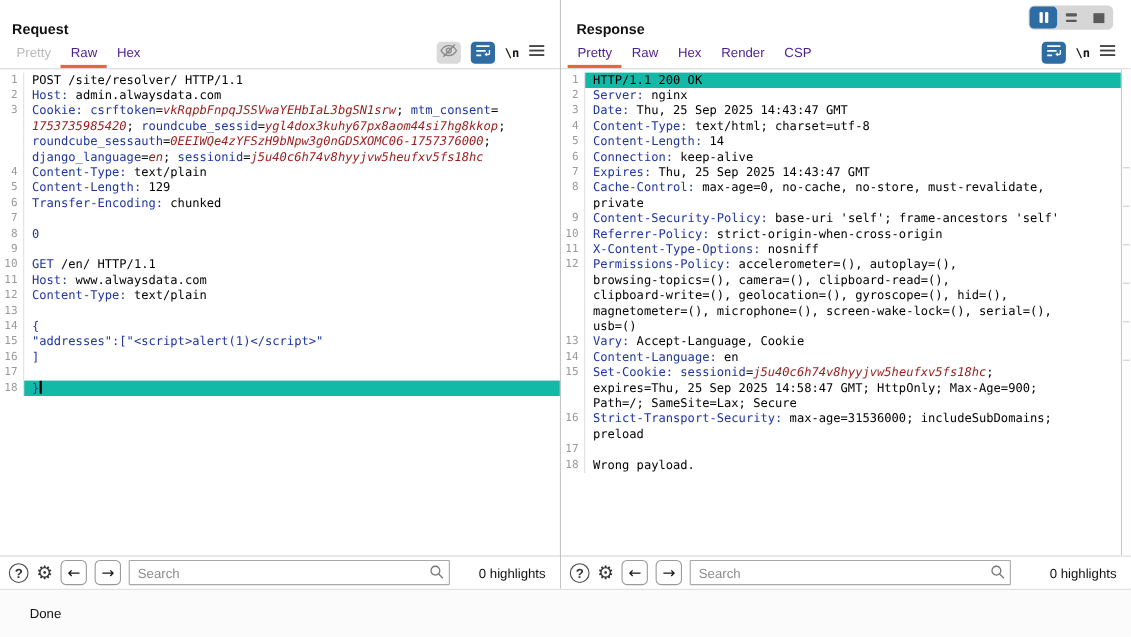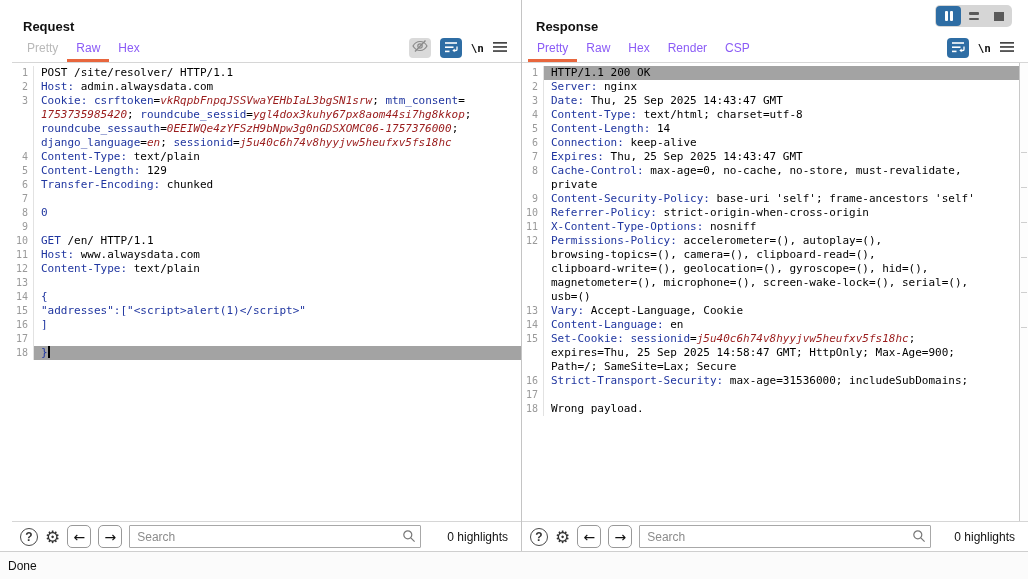--- a/index.html
+++ b/index.html
@@ -5,43 +5,43 @@
   * { box-sizing: border-box; }
   html,body { margin:0; padding:0; }
   body {
     width:1028px; height:579px; overflow:hidden;
     background:#ffffff; font-family:"Liberation Sans", sans-serif;
     -webkit-font-smoothing:antialiased;
   }
   .app { width:1028px; height:579px; display:flex; flex-direction:column; }
   .main { flex:1; min-height:0; display:flex; }
   .panel { display:flex; flex-direction:column; background:#fff; position:relative; min-width:0; }
-  .panel.request { width:510px; flex:none; border-right:1px solid #c4c4c4;margin-left:12px; }
+  .panel.request { width:510px; flex:none; border-right:1px solid #c4c4c4; }
   .panel.response { flex:1; }
 
   .panel-title { font-size:13px; font-weight:bold; color:#111; padding:19px 0 1px 11px; }
   .panel.response .panel-title { padding-left:14px; }
 
   .tabs-row { display:flex; align-items:flex-end; height:27px; padding:0 14px 0 6px; flex:none; }
-  .tab { padding:5px 9px 4px; font-size:12px; color:#8b5cf6; border-bottom:3px solid transparent; cursor:pointer; }
+  .tab { padding:5px 9px 4px; font-size:12px; color:#4c1d95; border-bottom:3px solid transparent; cursor:pointer; }
   .tab.active { border-bottom-color:#e8663d; }
   .tab.disabled { color:#b9b9b9; }
   .toolbar { margin-left:auto; display:flex; align-items:center; gap:9px; padding-bottom:4px; }
   .icon-btn { width:22px; height:20px; border-radius:4px; display:flex; align-items:center; justify-content:center; }
   .icon-btn.gray { background:#dadada; }
   .icon-btn.blue { background:#2e6da4; }
   .nl-label { font-size:11px; color:#111; font-family:"DejaVu Sans Mono", monospace; font-weight:bold; }
 
   .editor { flex:1; min-height:0; border-top:1px solid #d6d6d6; padding-top:3px; overflow:hidden; position:relative; }
   .lines {}
   .panel.response .lines { margin-right:9px; }
   .line { display:flex; height:14px; line-height:14px; font-family:"DejaVu Sans Mono", monospace; font-size:11px; white-space:pre; }
   .ln { width:22px; flex:none; text-align:right; padding-right:5px; color:#9a9a9a; font-size:10px; border-right:1px solid #e2e2e2; }
   .code { flex:1; min-width:0; padding-left:7px; overflow:hidden; }
-  .line.hl .code { background:#a3a3a3; }
+  .line.hl .code { background:#14b8a6; }
   .c-k { color:#000000; }
   .c-b { color:#2036a0; }
   .c-r { color:#9a1c1c;font-style:italic; }
   .cursor { display:inline-block; width:2px; height:12px; background:#000; vertical-align:-2px; }
 
   .scroll-gutter { position:absolute; top:0; right:0; bottom:0; width:9px; border-left:1px solid #c8c8c8; background:#fdfdfd; }
   .tick { position:absolute; right:1px; width:6px; height:1px; background:#cfcfcf; }
 
   .searchbar { height:30px; flex:none; border-top:1px solid #d6d6d6; background:#fff; display:flex; align-items:center; padding:0 8px; gap:7px; }
   .round-icon { width:18px; height:18px; flex:none; border:1.5px solid #4a4a4a; border-radius:50%; color:#333; font-size:12px; font-weight:bold; display:flex; align-items:center; justify-content:center; cursor:pointer; }
@@ -54,21 +54,21 @@
   .highlights { margin-left:auto; font-size:12px; color:#111; padding-right:5px; white-space:nowrap; }
 
   .layout-toggle { position:absolute; top:5px; right:16px; background:#d6d6d6; border-radius:5px; display:flex; padding:1px; }
   .lt-btn { width:25px; height:20px; border-radius:4px; display:flex; align-items:center; justify-content:center; gap:2px; cursor:pointer; }
   .lt-btn.active { background:#2e6da4; }
   .vbar { width:3px; height:10px; background:#fff; border-radius:1px; }
   .hbars { display:flex; flex-direction:column; gap:3px; }
   .hbar { width:10px; height:2.5px; background:#5a5a5a; border-radius:1px; }
   .sq { width:10px; height:9px; background:#5a5a5a; }
 
-  .statusbar { height:28px; flex:none; border-top:1px solid #cfcfcf; background:#fbfbfb; display:flex; align-items:center; padding:0 8px; font-size:12px; color:#111; }
+  .statusbar { height:44px; flex:none; border-top:1px solid #cfcfcf; background:#fbfbfb; display:flex; align-items:center; padding:0 27px; font-size:12px; color:#111; }
 </style>
 </head>
 <body>
 
 <div class="app">
   <div class="main">
 
     <div class="panel request">
       <div class="panel-title">Request</div>
       <div class="tabs-row">
@@ -226,20 +226,21 @@
             <div class="line"><span class="ln"></span><span class="code"><span class="c-k">browsing-topics=(), camera=(), clipboard-read=(),</span></span></div>
             <div class="line"><span class="ln"></span><span class="code"><span class="c-k">clipboard-write=(), geolocation=(), gyroscope=(), hid=(),</span></span></div>
             <div class="line"><span class="ln"></span><span class="code"><span class="c-k">magnetometer=(), microphone=(), screen-wake-lock=(), serial=(),</span></span></div>
             <div class="line"><span class="ln"></span><span class="code"><span class="c-k">usb=()</span></span></div>
             <div class="line"><span class="ln">13</span><span class="code"><span class="c-b">Vary:</span><span class="c-k"> Accept-Language, Cookie</span></span></div>
             <div class="line"><span class="ln">14</span><span class="code"><span class="c-b">Content-Language:</span><span class="c-k"> en</span></span></div>
             <div class="line"><span class="ln">15</span><span class="code"><span class="c-b">Set-Cookie:</span><span class="c-k"> </span><span class="c-b">sessionid</span><span class="c-k">=</span><span class="c-r">j5u40c6h74v8hyyjvw5heufxv5fs18hc</span><span class="c-k">;</span></span></div>
             <div class="line"><span class="ln"></span><span class="code"><span class="c-k">expires=Thu, 25 Sep 2025 14:58:47 GMT; HttpOnly; Max-Age=900;</span></span></div>
             <div class="line"><span class="ln"></span><span class="code"><span class="c-k">Path=/; SameSite=Lax; Secure</span></span></div>
             <div class="line"><span class="ln">16</span><span class="code"><span class="c-b">Strict-Transport-Security:</span><span class="c-k"> max-age=31536000; includeSubDomains;</span></span></div>
+            <div class="line"><span class="ln"></span><span class="code"><span class="c-k">preload</span></span></div>
             <div class="line"><span class="ln">17</span><span class="code"></span></div>
             <div class="line"><span class="ln">18</span><span class="code"><span class="c-k">Wrong payload.</span></span></div>
           </div>
         <div class="scroll-gutter">
           <span class="tick" style="top:89px"></span>
           <span class="tick" style="top:124px"></span>
           <span class="tick" style="top:159px"></span>
           <span class="tick" style="top:194px"></span>
           <span class="tick" style="top:229px"></span>
           <span class="tick" style="top:264px"></span>

